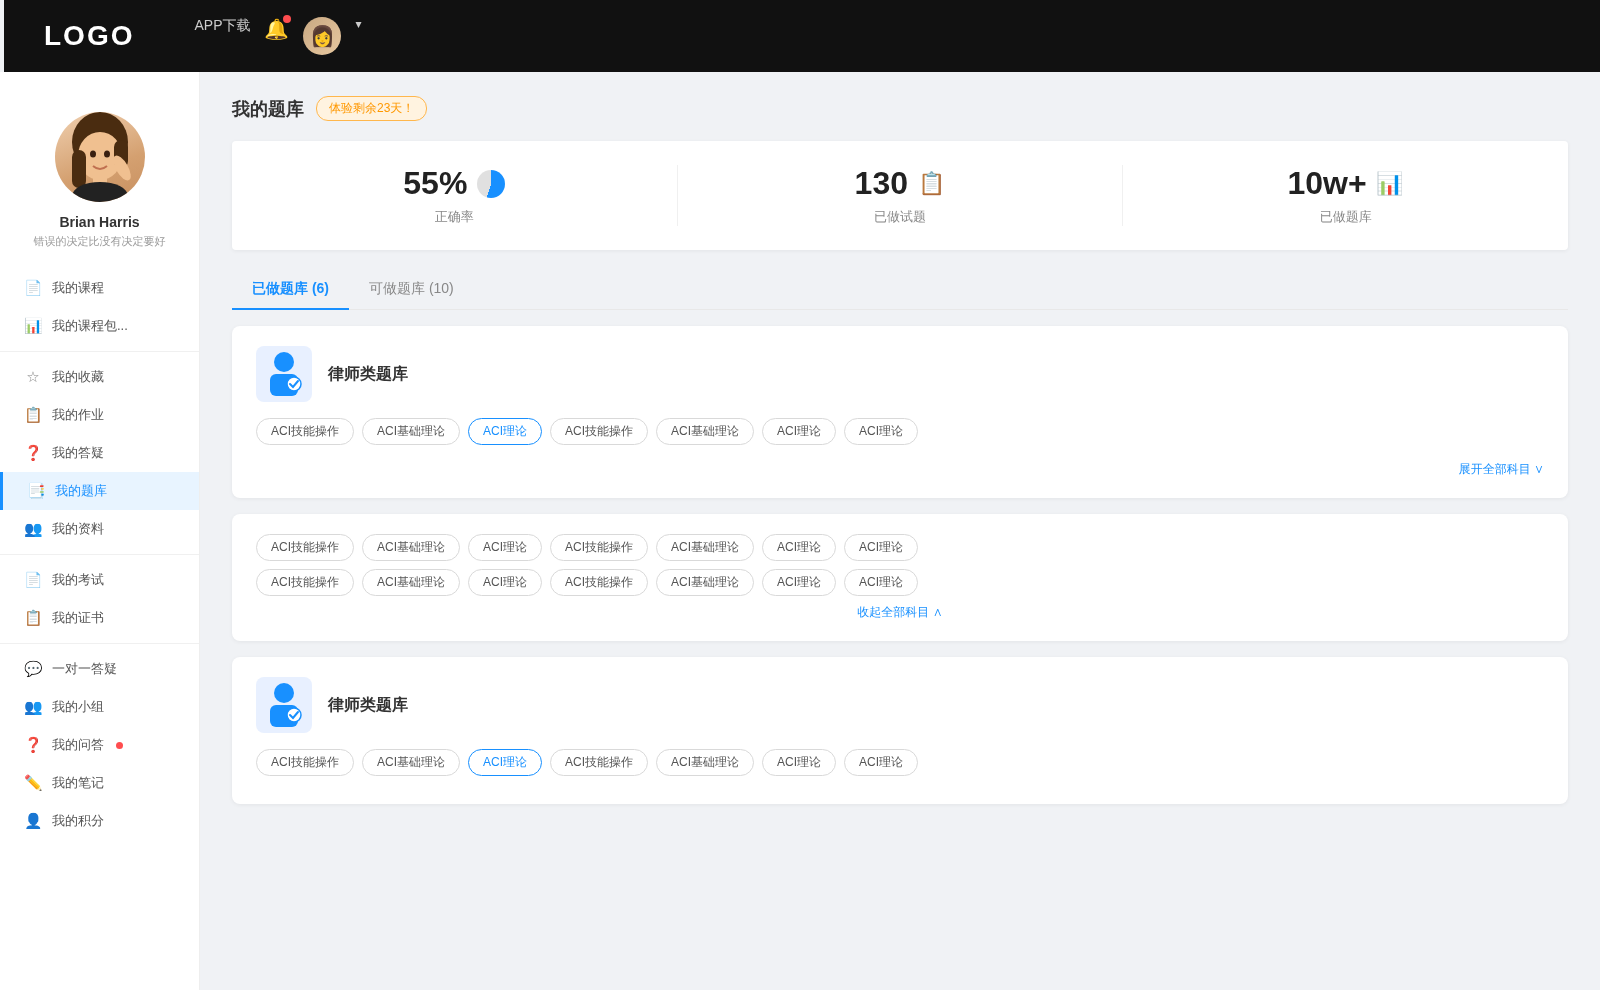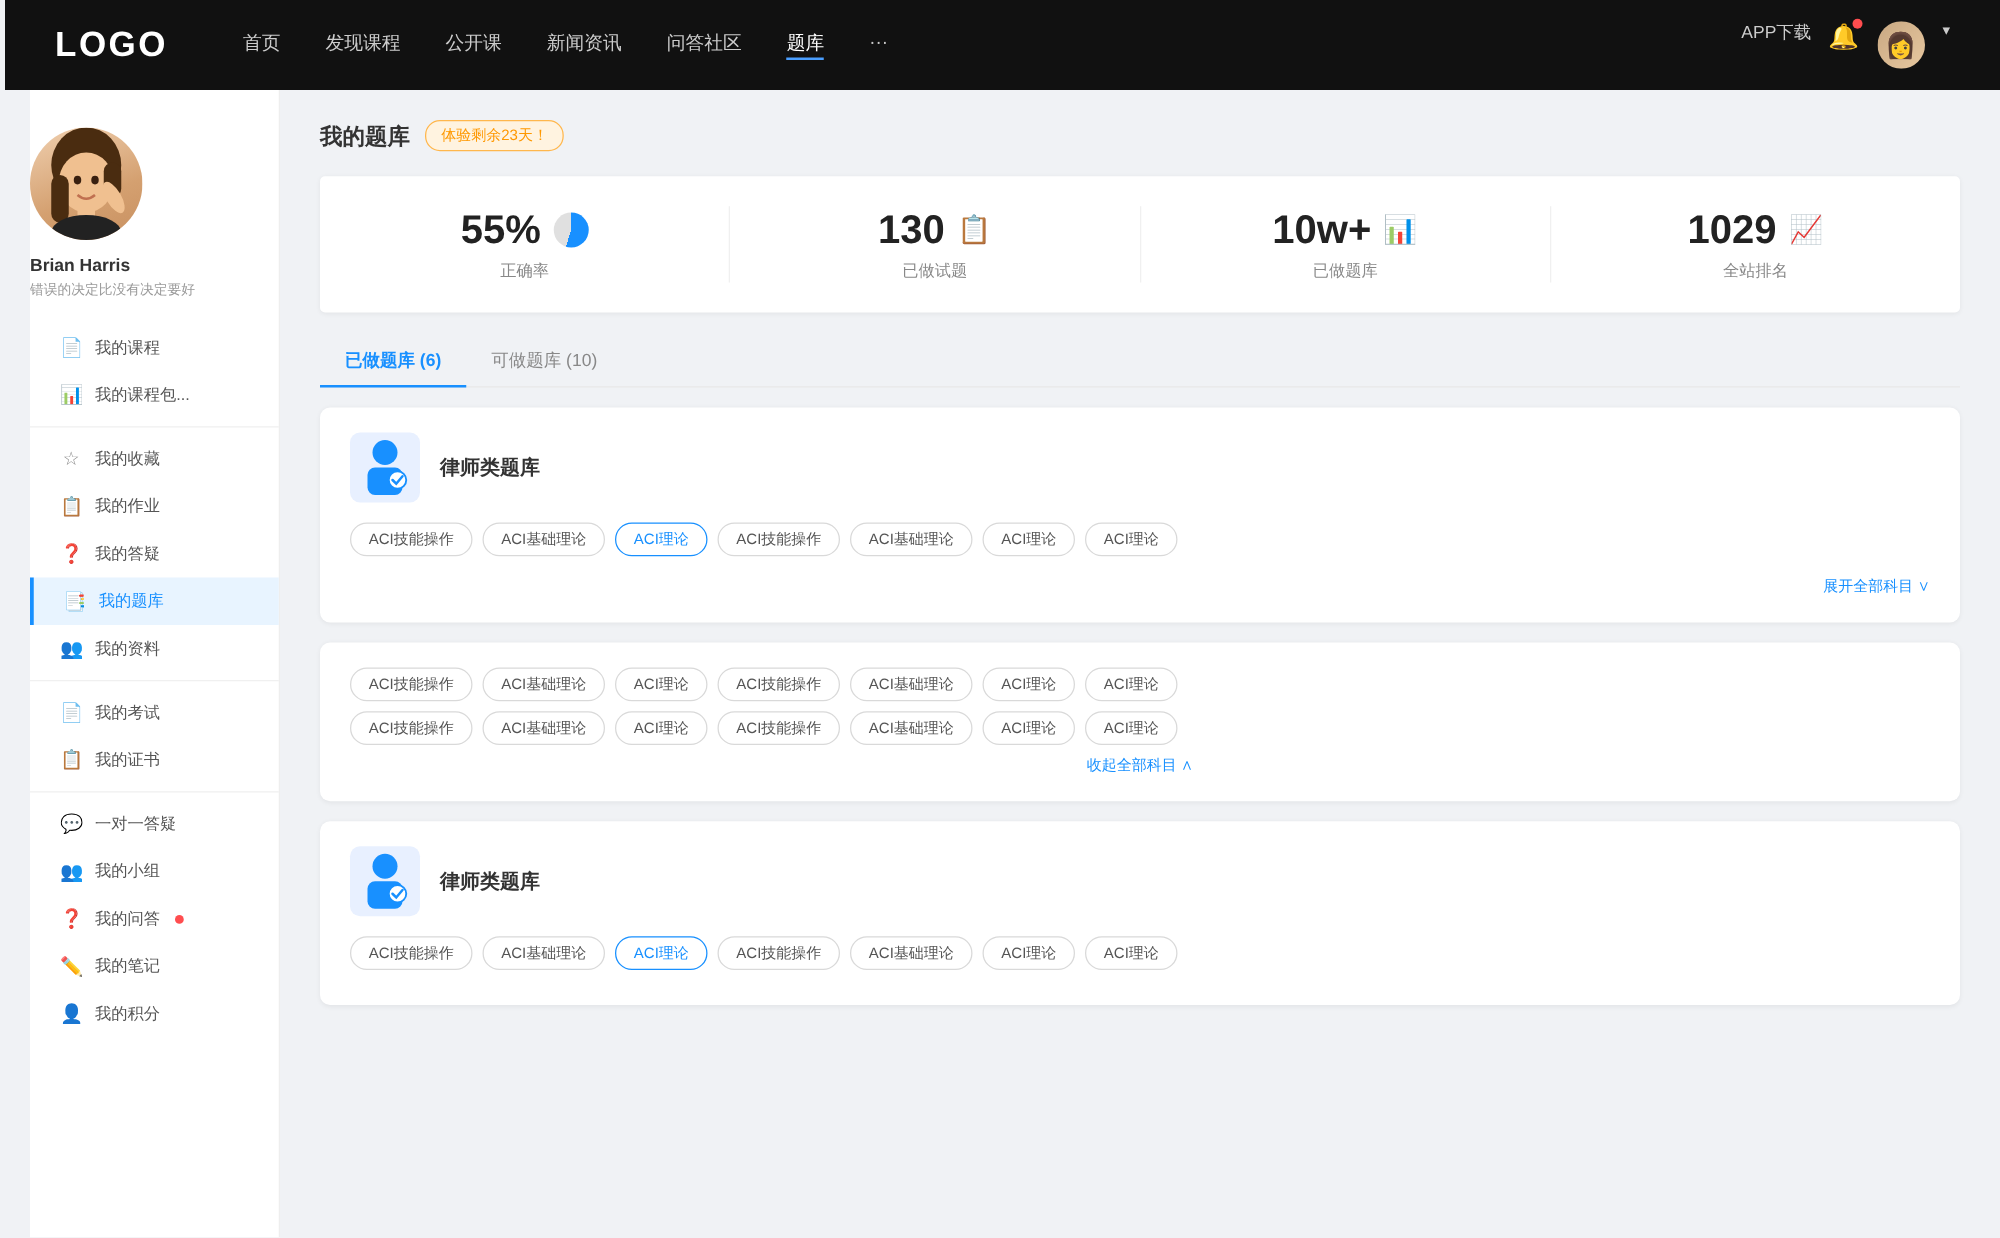--- a/index.html
+++ b/index.html
@@ -21,22 +21,22 @@
     .nav-bell-dot { position: absolute; top: -2px; right: -2px; width: 8px; height: 8px; background: #ff4d4f; border-radius: 50%; }
     .nav-avatar { width: 38px; height: 38px; border-radius: 50%; background: #888; overflow: hidden; cursor: pointer; }
     .nav-chevron { color: #ccc; font-size: 12px; cursor: pointer; }
 
     
     .page-wrapper { display: flex; padding-top: 72px; min-height: 990px; }
 
     
     .sidebar {
       width: 200px; background: #fff; min-height: calc(990px - 72px);
-      display: flex; flex-direction: column; align-items: flex-start;
-      padding-top: 30px; border-right: 1px solid #eee; flex-shrink: 0; margin-left: 24px;
+      display: flex; flex-direction: column; align-items: center;
+      padding-top: 40px; border-right: 1px solid #eee; flex-shrink: 0;
     }
     .sidebar-avatar { width: 90px; height: 90px; border-radius: 50%; background: #ddd; overflow: hidden; margin-bottom: 12px; }
     .sidebar-name { font-size: 14px; font-weight: 600; color: #333; margin-bottom: 4px; }
     .sidebar-slogan { font-size: 11px; color: #999; margin-bottom: 20px; }
     .sidebar-menu { width: 100%; }
     .sidebar-item {
       display: flex; align-items: center; gap: 10px; padding: 10px 24px;
       cursor: pointer; font-size: 13px; color: #555; position: relative;
     }
     .sidebar-item.active { color: #1890ff; background: #e8f4ff; border-left: 3px solid #1890ff; }
@@ -108,29 +108,20 @@
     
     .list-icon { color: #fa8c16; font-size: 22px; }
     
     .bar-icon { color: #ff4d4f; font-size: 22px; }
   </style>
 </head>
 <body>
 
 <nav class="navbar">
   <span class="nav-logo">LOGO</span>
-  <div class="nav-links">
-    <a class="nav-link">首页</a>
-    <a class="nav-link">发现课程</a>
-    <a class="nav-link">公开课</a>
-    <a class="nav-link">新闻资讯</a>
-    <a class="nav-link">问答社区</a>
-    <a class="nav-link active">题库</a>
-    <a class="nav-link">···</a>
-  </div>
   <div class="nav-right">
     <span class="nav-app-btn">APP下载</span>
     <div class="nav-bell">
       <span class="nav-bell-icon">🔔</span>
       <span class="nav-bell-dot"></span>
     </div>
     <div class="nav-avatar">
       <div style="width:100%;height:100%;background:linear-gradient(135deg,#c8a882,#e8c8a0);display:flex;align-items:center;justify-content:center;font-size:20px;">👩</div>
     </div>
     <span class="nav-chevron">▾</span>
@@ -253,27 +244,20 @@
           <span class="doc-icon">📋</span>
         </div>
         <span class="stat-label">已做试题</span>
       </div>
       <div class="stat-item">
         <div class="stat-top">
           <span class="stat-value">10w+</span>
           <span class="list-icon">📊</span>
         </div>
         <span class="stat-label">已做题库</span>
-      </div>
-      <div class="stat-item">
-        <div class="stat-top">
-          <span class="stat-value">1029</span>
-          <span class="bar-icon">📈</span>
-        </div>
-        <span class="stat-label">全站排名</span>
       </div>
     </div>
 
     <div class="tabs-row">
       <div class="tab-item active">已做题库 (6)</div>
       <div class="tab-item">可做题库 (10)</div>
     </div>
 
     <div class="qb-card">
       <div class="qb-card-header">

